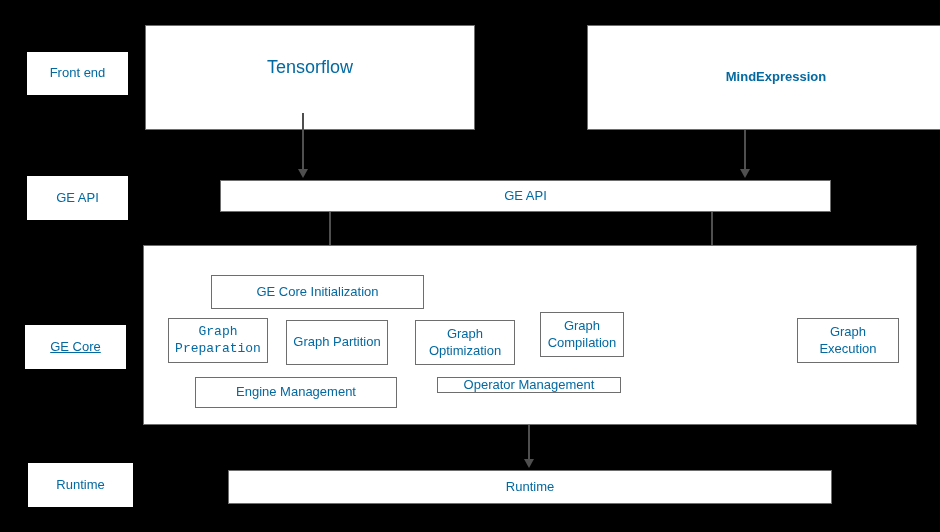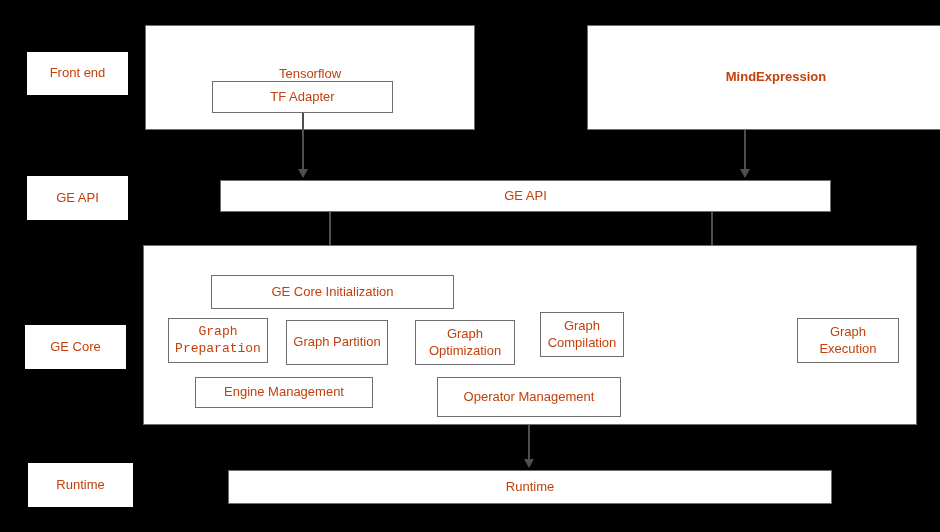--- a/index.html
+++ b/index.html
@@ -6,21 +6,21 @@
     margin: 0;
     padding: 0;
     background: #000;
   }
   .canvas {
     position: relative;
     width: 940px;
     height: 532px;
     background: #000;
     font-family: "Liberation Sans", sans-serif;
-    color: #c2410c;
+    color: #0369a1;
     overflow: hidden;
     border-radius: 22px;
   }
   .box {
     position: absolute;
     background: #fff;
     border: 1px solid #6e6e6e;
     box-sizing: border-box;
     display: flex;
     align-items: center;
@@ -31,22 +31,22 @@
   }
   .layer-label {
     border: none;
     font-size: 13px;
   }
   .container-box {
     justify-content: flex-start;
     flex-direction: column;
   }
   .tf-title {
-    margin-top: 40px;
-    font-size: 13px;
+    margin-top: 30px;
+    font-size: 18px;
   }
   .arrow {
     position: absolute;
     width: 2px;
     background: #4f4f4f;
   }
   .arrow::after {
     content: "";
     position: absolute;
     bottom: -9px;
@@ -65,74 +65,71 @@
 <body>
 
 <div class="canvas">
 
   <div class="box layer-label" style="left:27px; top:52px; width:101px; height:43px;">
     <span>Front end</span>
   </div>
   <div class="box layer-label" style="left:27px; top:176px; width:101px; height:44px;">
     <span>GE API</span>
   </div>
-  <div class="box layer-label" style="left:25px; top:325px; width:101px; height:44px;">
+  <div class="box layer-label" style="left:25px; top:325px; width:101px; height:44px;text-decoration:underline;">
     <span>GE Core</span>
   </div>
   <div class="box layer-label" style="left:28px; top:463px; width:105px; height:44px;">
     <span>Runtime</span>
   </div>
 
   <div class="box container-box" style="left:145px; top:25px; width:330px; height:105px;">
     <div class="tf-title">Tensorflow</div>
-  </div>
-  <div class="box" style="left:212px; top:81px; width:181px; height:32px;">
-    <span>TF Adapter</span>
   </div>
 
   <div class="box" style="left:587px; top:25px; width:378px; height:105px;font-weight:bold;">
     <span>MindExpression</span>
   </div>
 
   <div class="arrow" style="left:302px; top:113px; height:56px;"></div>
   <div class="arrow" style="left:744px; top:130px; height:39px;"></div>
 
   <div class="box" style="left:220px; top:180px; width:611px; height:32px;">
     <span>GE API</span>
   </div>
 
   <div class="arrow" style="left:329px; top:212px; height:52px;"></div>
   <div class="arrow" style="left:711px; top:212px; height:52px;"></div>
 
   <div class="box" style="left:143px; top:245px; width:774px; height:180px;"></div>
 
-  <div class="box" style="left:211px; top:275px; width:243px; height:34px;">
+  <div class="box" style="left:211px; top:275px; width:213px; height:34px;">
     <span>GE Core Initialization</span>
   </div>
 
   <div class="box module" style="left:168px; top:318px; width:100px; height:45px;font-family:Liberation Mono, monospace;">
     <span>Graph Preparation</span>
   </div>
   <div class="box module" style="left:286px; top:320px; width:102px; height:45px;">
     <span>Graph Partition</span>
   </div>
   <div class="box module" style="left:415px; top:320px; width:100px; height:45px;">
     <span>Graph Optimization</span>
   </div>
   <div class="box module" style="left:540px; top:312px; width:84px; height:45px;">
     <span>Graph Compilation</span>
   </div>
   <div class="box module" style="left:790px; top:318px; width:102px; height:45px;margin-left:7px;">
     <span>Graph Execution</span>
   </div>
 
-  <div class="box" style="left:195px; top:377px; width:178px; height:31px;">
+  <div class="box" style="left:195px; top:377px; width:202px; height:31px;">
     <span>Engine Management</span>
   </div>
-  <div class="box" style="left:437px; top:377px; width:184px; height:40px;">
+  <div class="box" style="left:437px; top:377px; width:184px; height:16px;">
     <span>Operator Management</span>
   </div>
 
   <div class="arrow" style="left:528px; top:425px; height:34px;"></div>
 
   <div class="box" style="left:228px; top:470px; width:604px; height:34px;">
     <span>Runtime</span>
   </div>
 
 </div>

